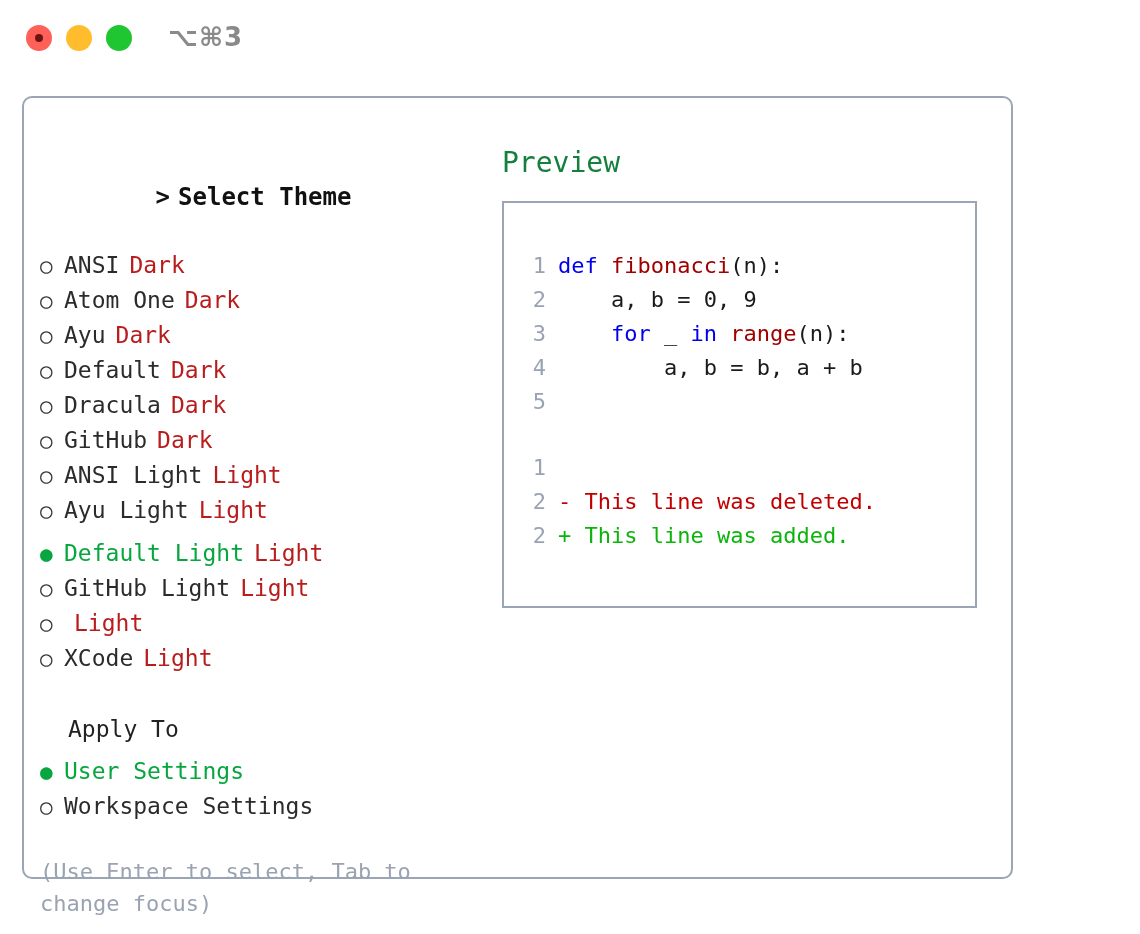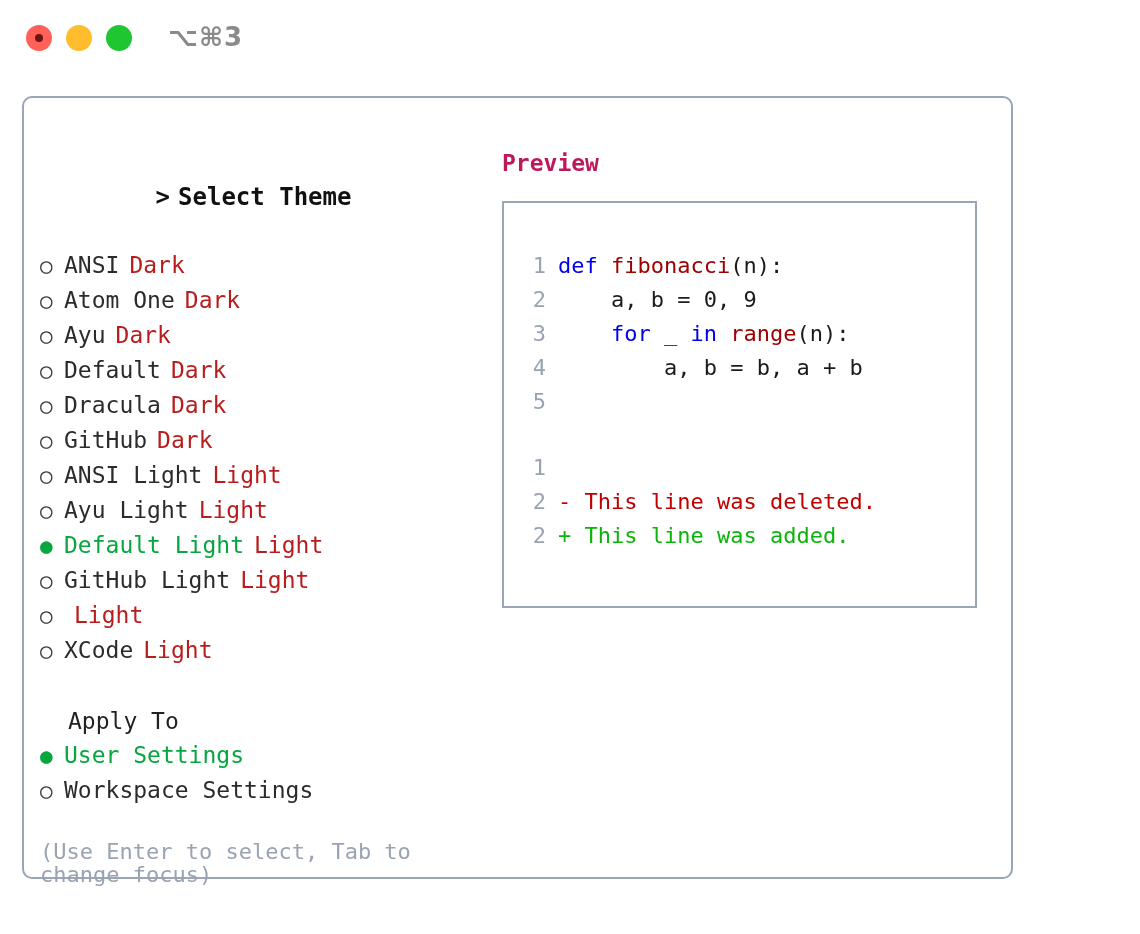--- a/index.html
+++ b/index.html
@@ -110,53 +110,53 @@
   .bullet {
     display: inline-block;
     width: 24px;
     flex: 0 0 24px;
     font-size: 21px;
     color: #3a3a3a;
     line-height: 34px;
   }
   .theme-row.selected .bullet { color: #07a63f; }
   .theme-name { color: #2b2b2b; }
-  .theme-row.selected .theme-name { color: #07a63f; }
+  .theme-row.selected .theme-name { color: #07a63f; margin-top: 8px; }
   .theme-tag  { color: #b91c1c; margin-left: 10px; }
 
   .section-gap { height: 36px; }
 
   .group-label {
     font-size: 23px;
     color: #222222;
     line-height: 34px;
     padding-left: 28px;
     white-space: pre;
   }
 
   .hint {
     margin-top: 32px;
     font-size: 22px;
     color: #9aa3b2;
-    line-height: 23px;
+    line-height: 32px;
     width: 405px;
     white-space: pre-wrap;
   }
 
   
   .right-col {
     position: absolute;
     left: 478px;
     top: 48px;
     width: 490px;
   }
   .preview-title {
-    font-size: 23px;
-    font-weight: bold;
-    color: #be185d;
+    font-size: 28px;
+    font-weight: normal;
+    color: #15803d;
     line-height: 34px;
   }
   .preview-box {
     margin-top: 21px;
     width: 475px;
     height: 407px;
     border: 2px solid #9aa5b5;
     box-sizing: border-box;
     background: #ffffff;
     position: relative;

